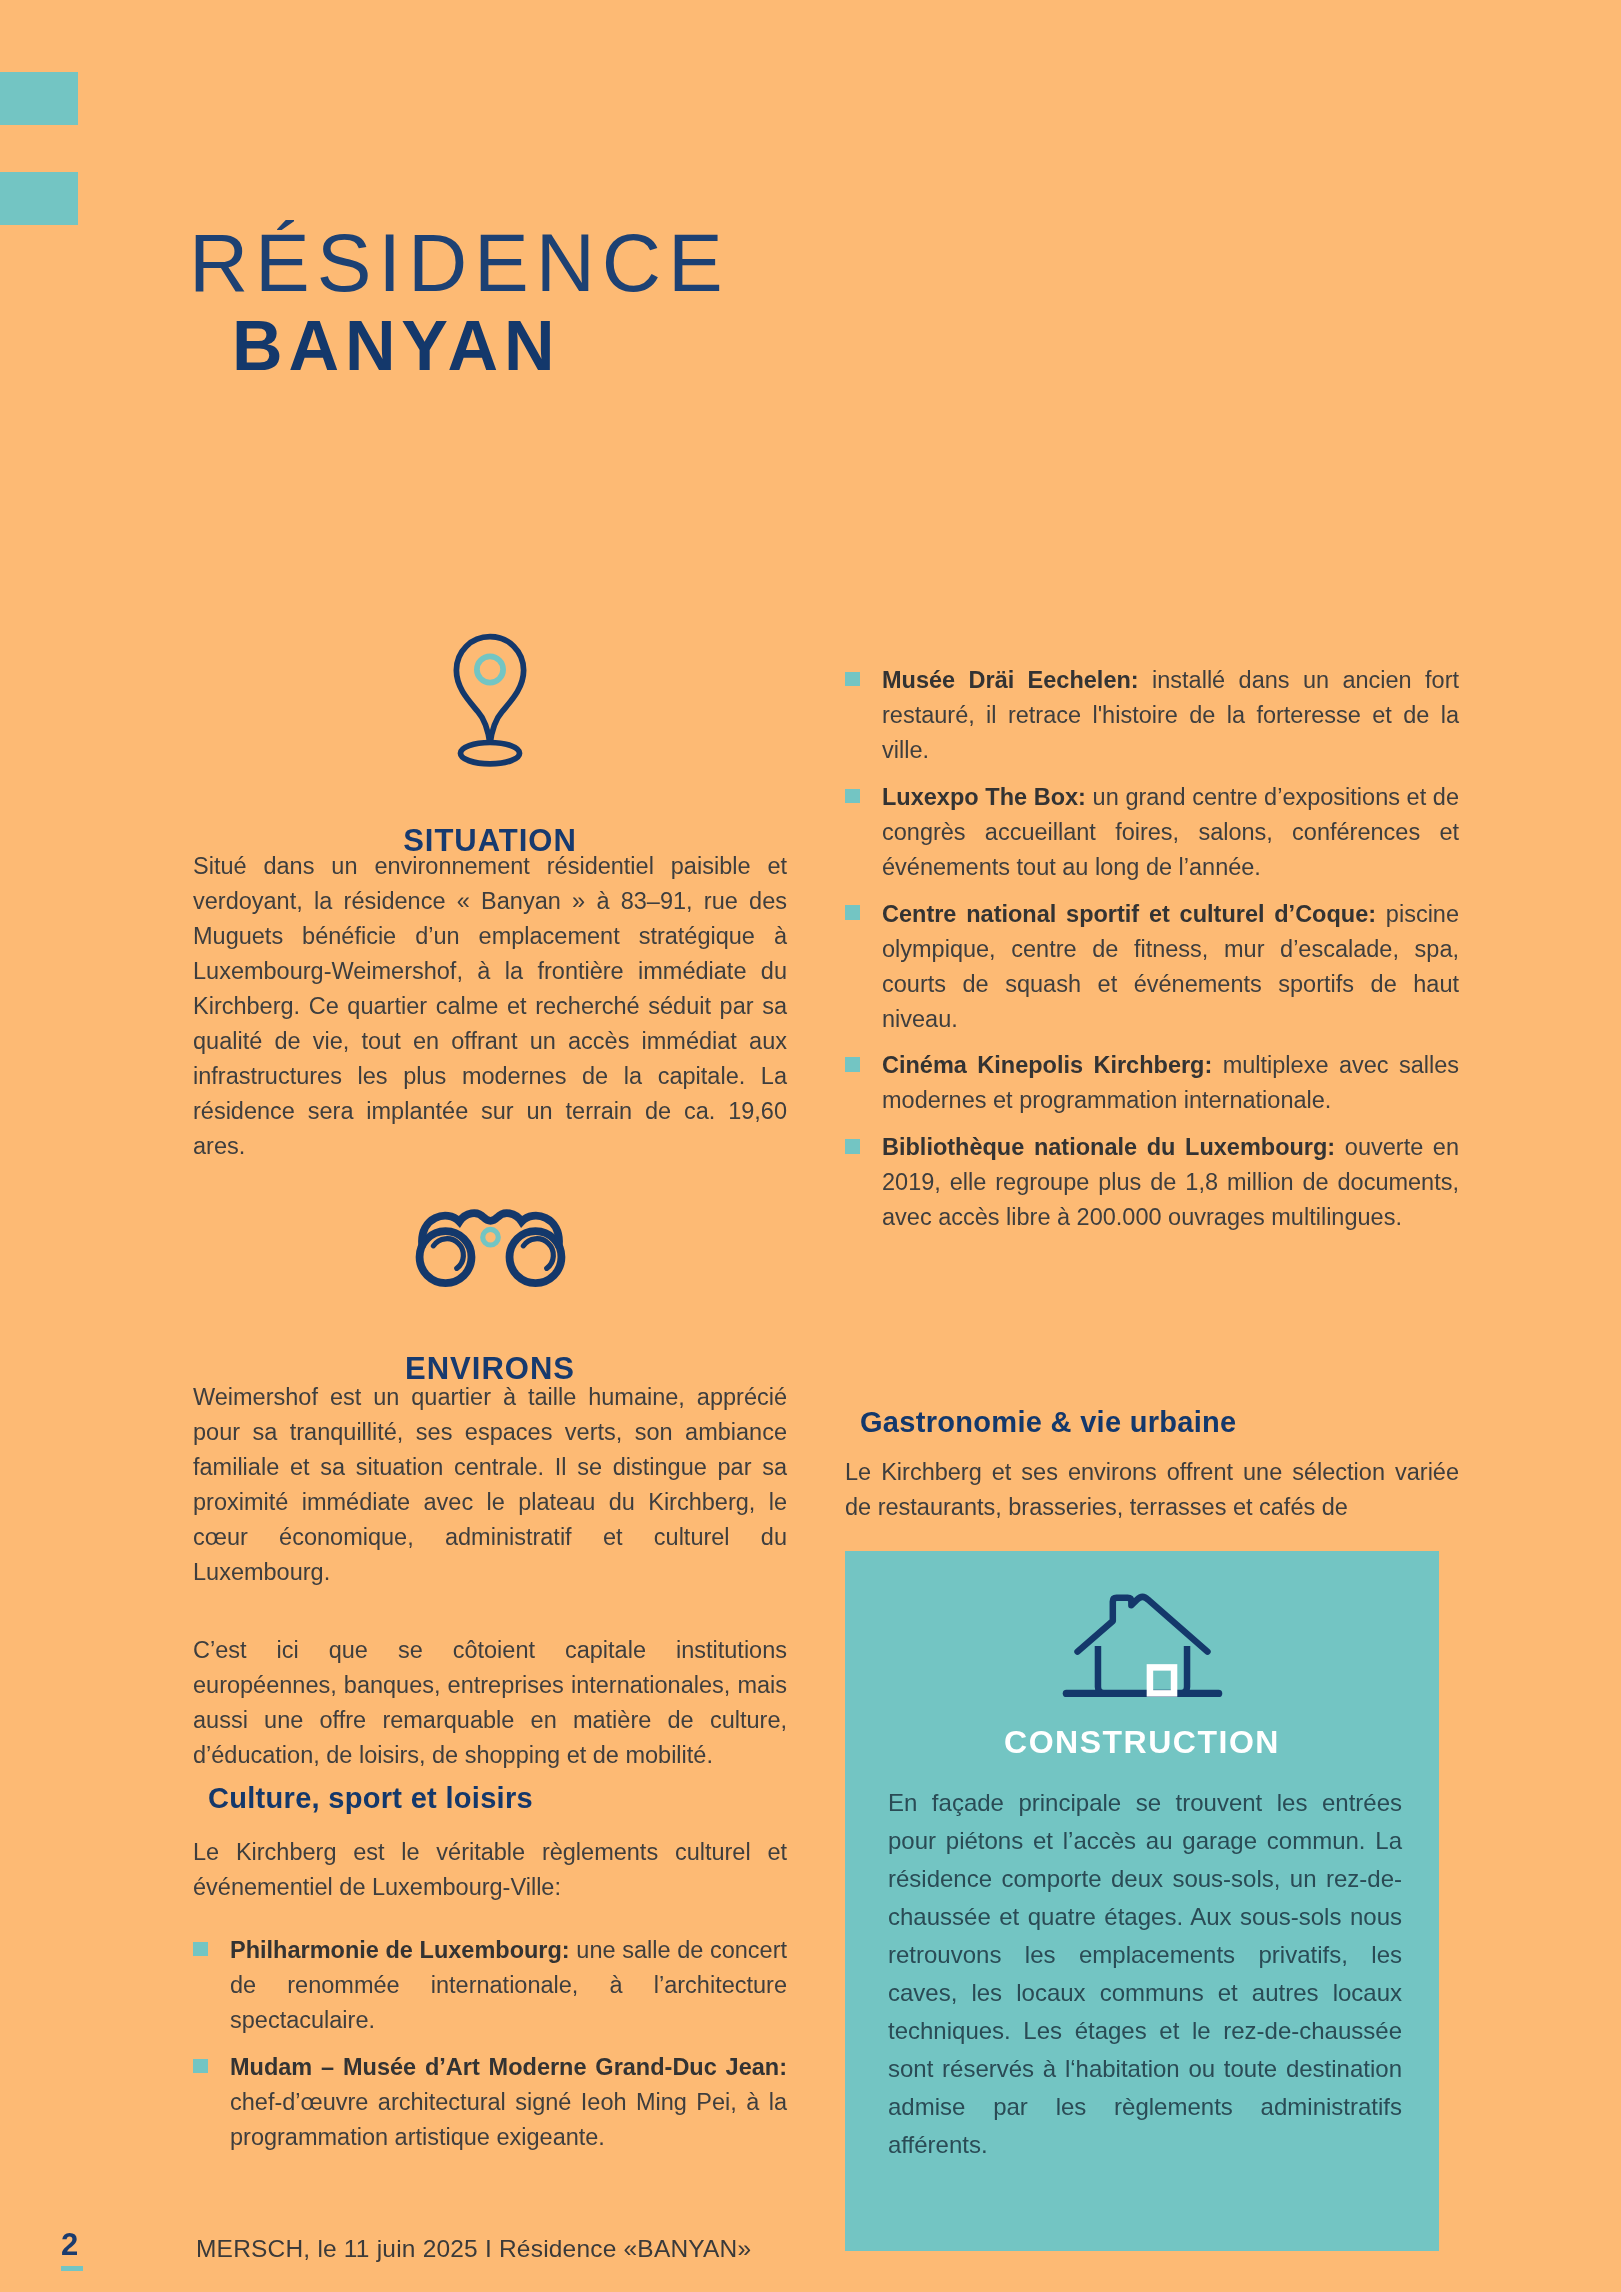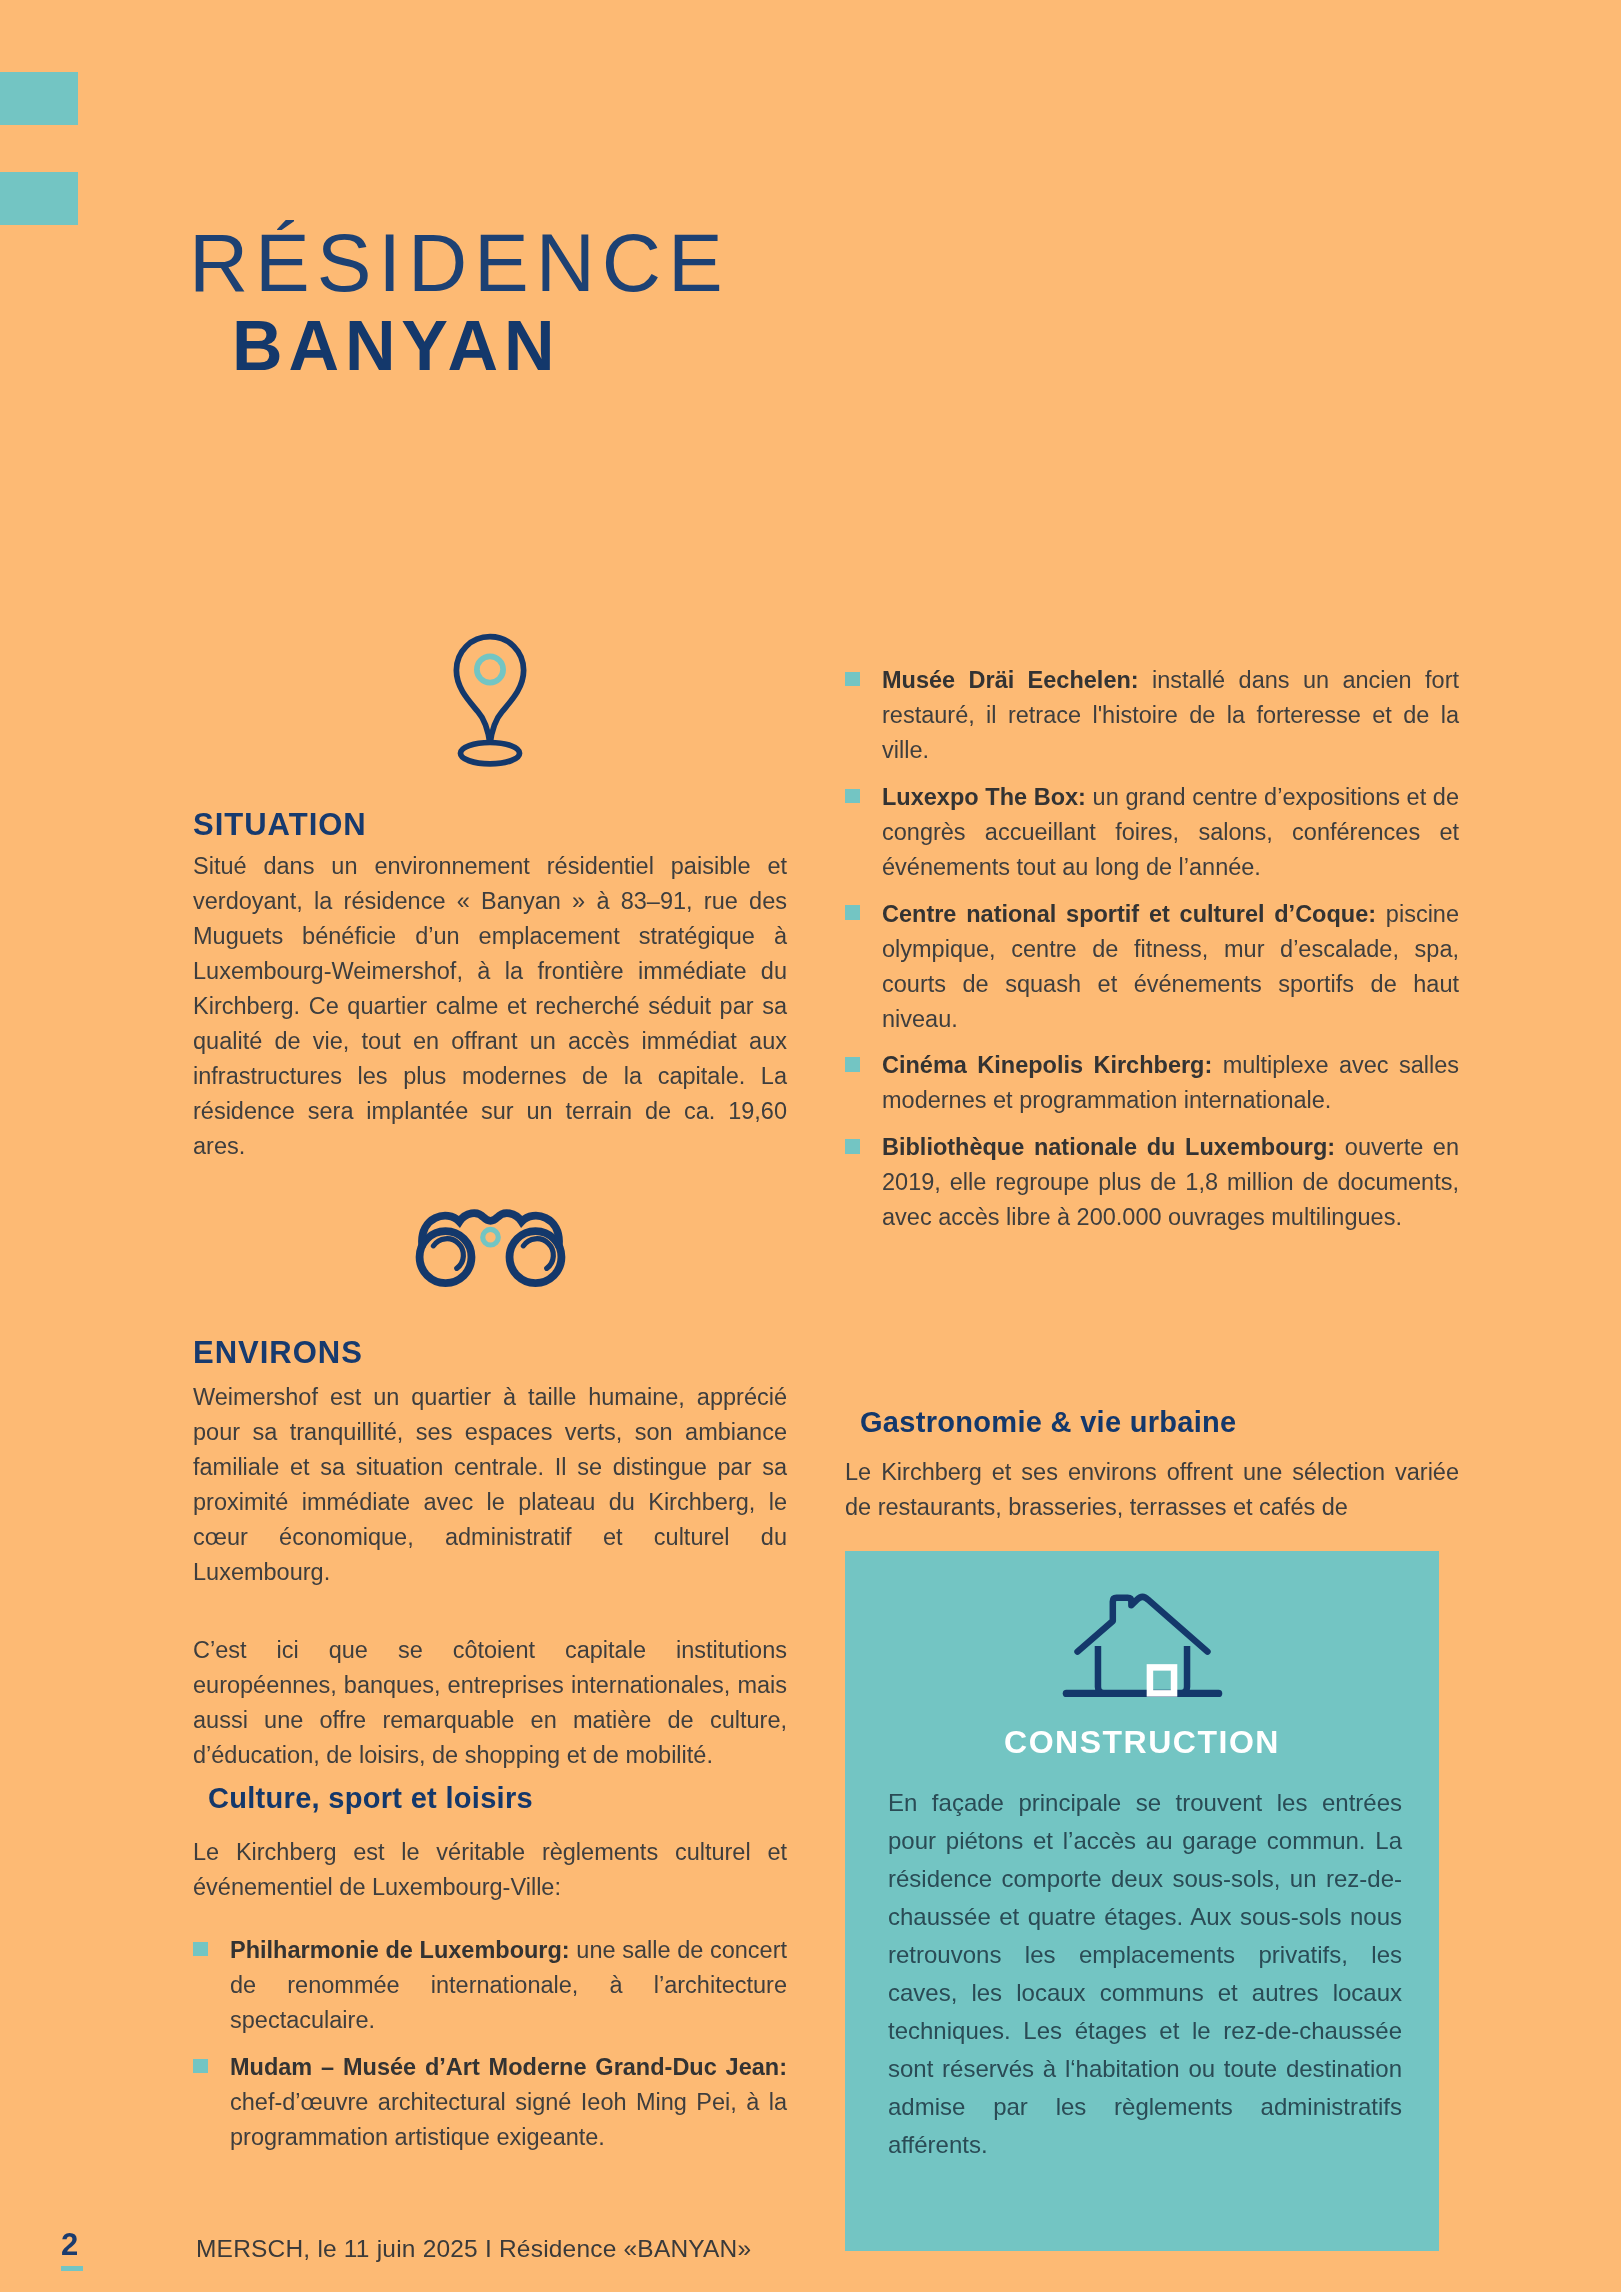--- a/index.html
+++ b/index.html
@@ -29,22 +29,22 @@
     letter-spacing:5.9px;line-height:1;white-space:nowrap;margin-left:43px;
   }
 
   
   .leftcol{position:absolute;left:193px;width:594px;top:0;height:2293px;}
   .rightcol{position:absolute;left:845px;width:614px;top:0;height:2293px;}
   .leftcol,.rightcol{pointer-events:none;}
 
   .icon-wrap{position:absolute;left:0;width:100%;text-align:center;}
   .sec-heading{
-    position:absolute;left:0;width:100%;
-    font-size:31px;font-weight:700;color:#173a6e;letter-spacing:1px;
+    position:absolute;left:0;width:100%;text-align:center;
+    font-size:31px;font-weight:700;color:#173a6e;letter-spacing:1px;margin-top:16px;
   }
   .body-text{
     position:absolute;left:0;width:100%;
     font-size:23.5px;line-height:35px;color:#3e3e3e;
     text-align:justify;letter-spacing:0px;
   }
   .sub-heading{
     position:absolute;left:15px;
     font-size:29px;font-weight:700;color:#14386b;letter-spacing:0.3px;
     white-space:nowrap;

